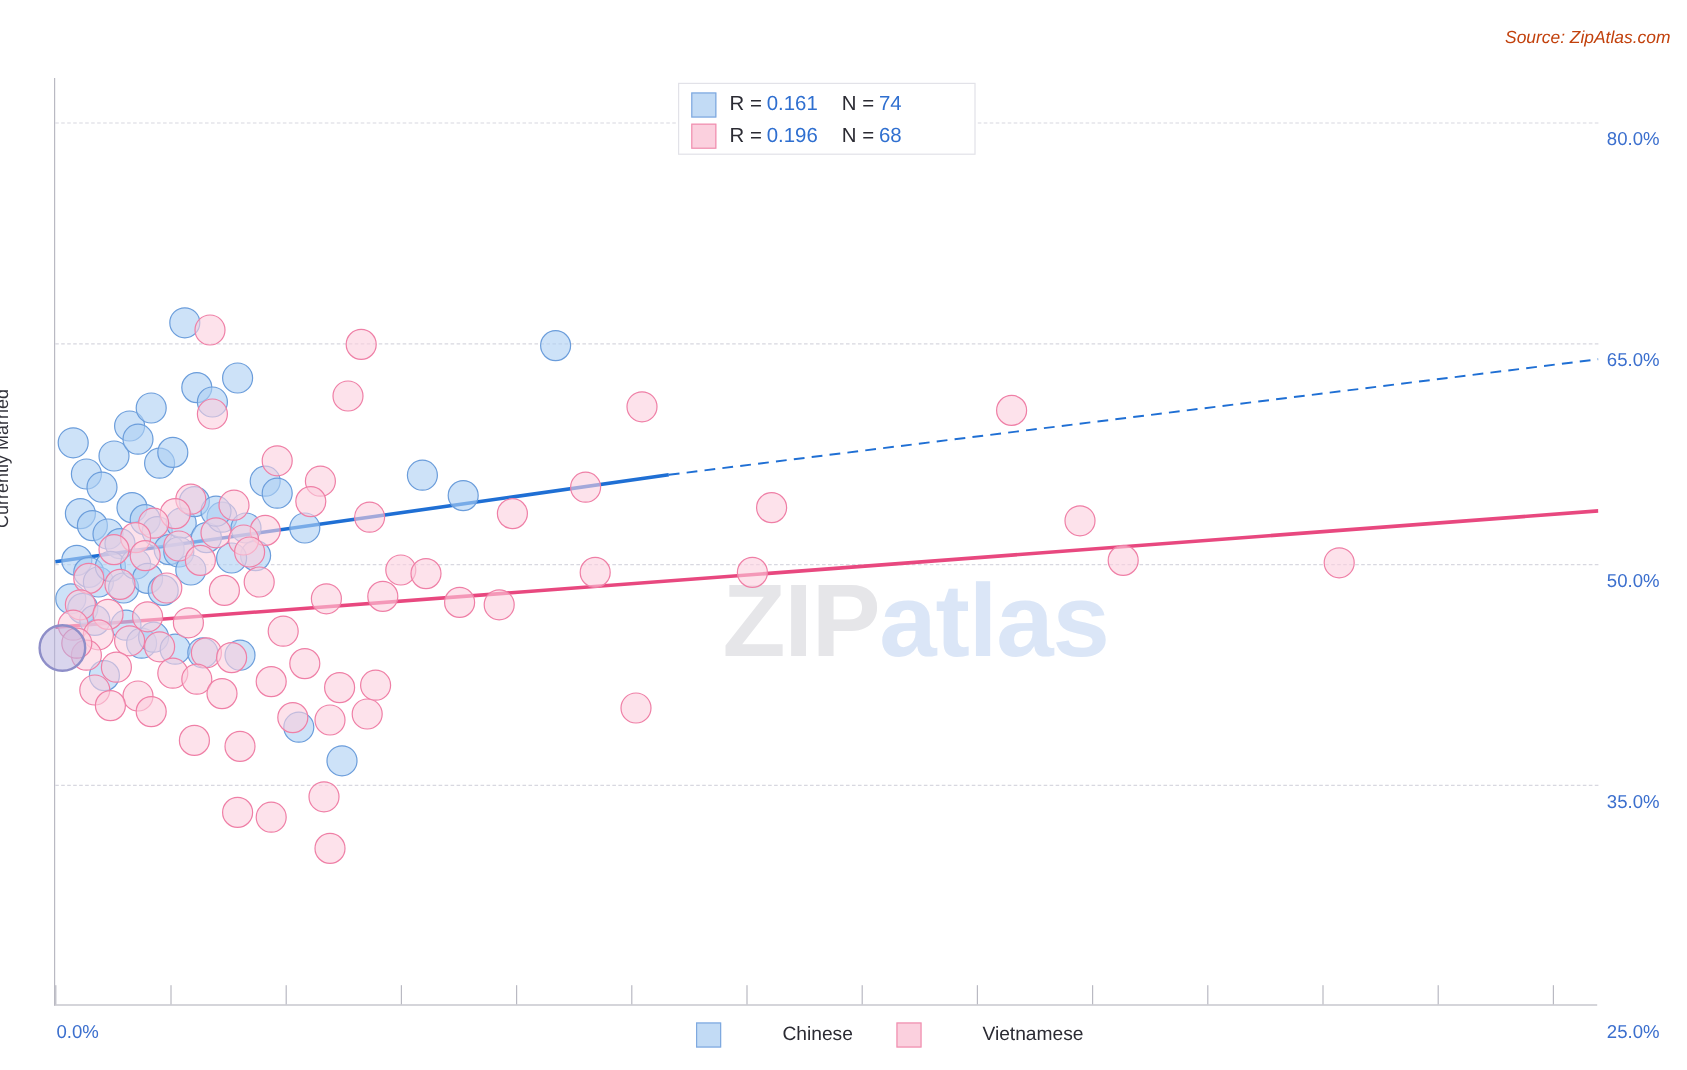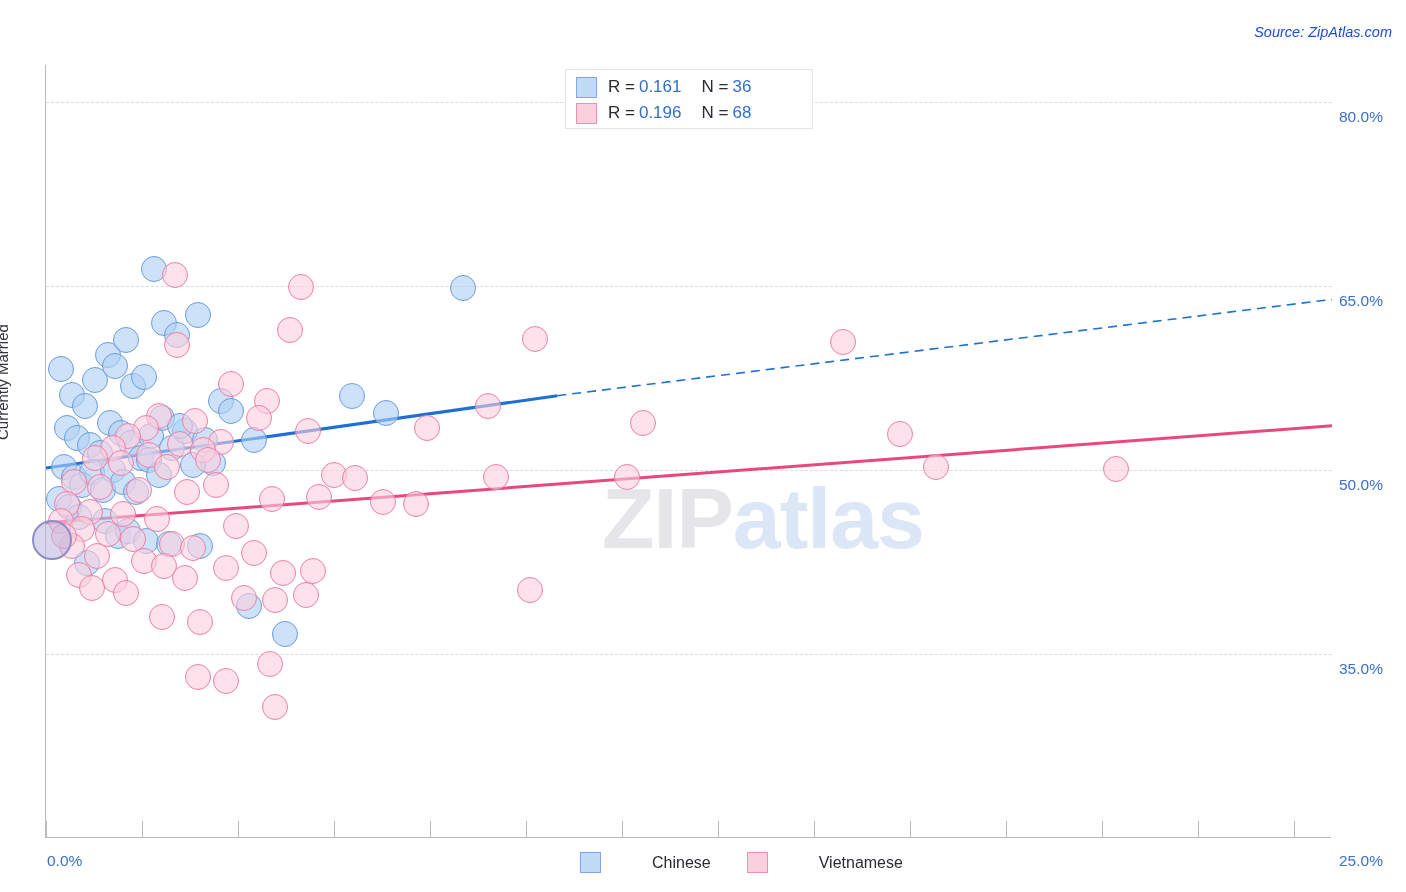--- a/index.html
+++ b/index.html
@@ -12,21 +12,21 @@
   }
   #root{position:absolute;inset:0;}
 
   .title{
     position:absolute;left:14px;top:20px;
     font-size:19px;letter-spacing:.2px;color:#2b2b33;
     white-space:nowrap;
   }
   .source{
     position:absolute;right:14px;top:24px;
-    font-size:14.5px;font-style:italic;color:#1d4ed8;
+    font-size:14.5px;font-style:italic;color:#c2410c;
     white-space:nowrap;
   }
 
   
   .plot{
     position:absolute;
     left:45px;top:65px;width:1286px;height:773px;
     border-left:1.5px solid #b9b9c2;
     border-bottom:1.5px solid #b9b9c2;
     box-sizing:border-box;
@@ -290,21 +290,21 @@
       <div class="pt pink" style="left: 5.004px; top: 458.162px; width: 26px; height: 26px;"></div>
       <div class="pt" style="background: rgba(186, 178, 222, 0.55); border: 2px solid rgb(142, 142, 200); left: -13.8272px; top: 454.843px; width: 40px; height: 40px;"></div>
     </div>
 
   <div class="statbox">
     <div class="statrow r1">
       <span class="swatch sw-blue"></span>
       <span class="stat-lab">R =</span>
       <span class="stat-val">0.161</span>
       <span class="stat-n">N =</span>
-      <span class="stat-nval">36</span>
+      <span class="stat-nval">74</span>
     </div>
     <div class="statrow r2">
       <span class="swatch sw-pink"></span>
       <span class="stat-lab">R =</span>
       <span class="stat-val">0.196</span>
       <span class="stat-n">N =</span>
       <span class="stat-nval">68</span>
     </div>
   </div>
 

